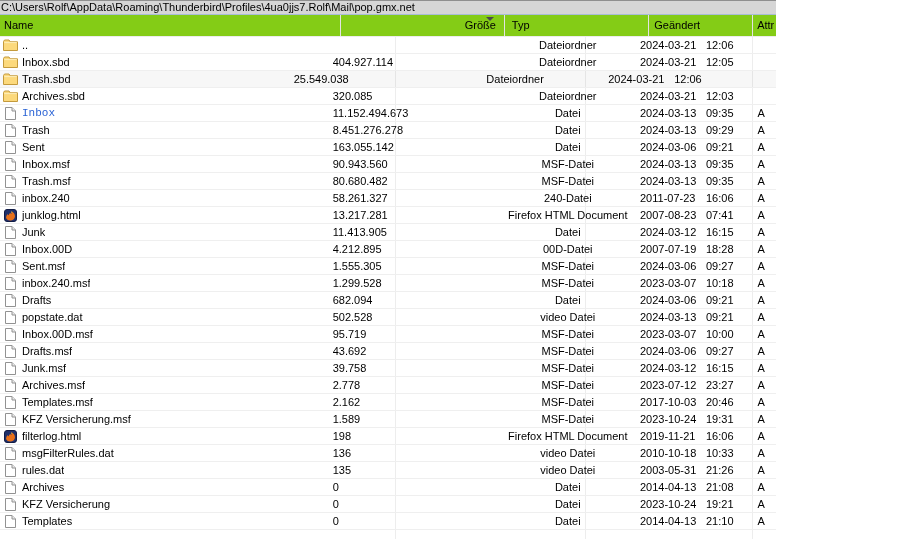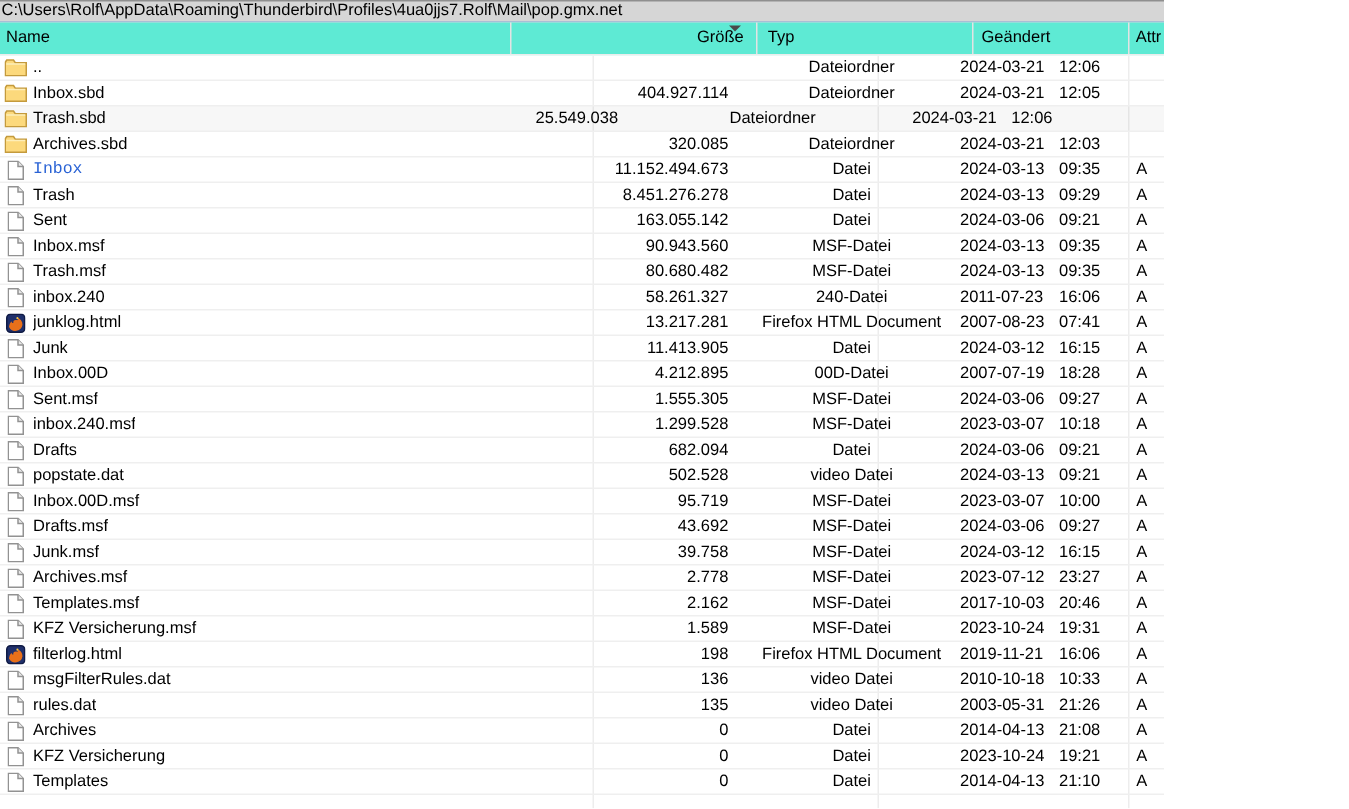--- a/index.html
+++ b/index.html
@@ -22,21 +22,21 @@
     padding-left:1px;
     white-space:nowrap;
     overflow:hidden;
   }
 
   
   .header {
     position:relative;
     height:22px;
     display:flex;
-    background:#5eead4;
+    background:#84cc16;
     border-bottom:1px solid #ececec;
     flex:0 0 auto;
   }
   .hcell {
     height:100%;
     line-height:21px;
     border-right:1px solid #e3e3e3;
     white-space:nowrap;
     overflow:hidden;
     cursor:default;
@@ -64,21 +64,21 @@
     display:flex;
     height:17px;
     line-height:16px;
     border-bottom:1px solid #efefef;
     white-space:nowrap;
     cursor:default;
   }
   .row.shaded { background:rgba(0,0,0,0.03);gap:36px; }
 
   .c-name { width:396px; display:flex; align-items:center; overflow:hidden; }
-  .c-size { width:190px; text-align:right; padding-right:8px; }
+  .c-size { width:190px; text-align:left; padding-right:8px; }
   .c-type { width:167px; padding-left:7px; overflow:hidden;text-align:center; }
   .c-mod  { width:120px; padding-left:5px; padding-right:20px; display:flex; }
   .c-mod .date { width:66px; }
   .c-mod .time { margin-left:auto; }
   .c-attr { width:26px; padding-left:4px; }
 
   .iconbox {
     width:16px; height:15px;
     margin-left:2px; margin-right:4px;
     display:flex; align-items:center; justify-content:center;

